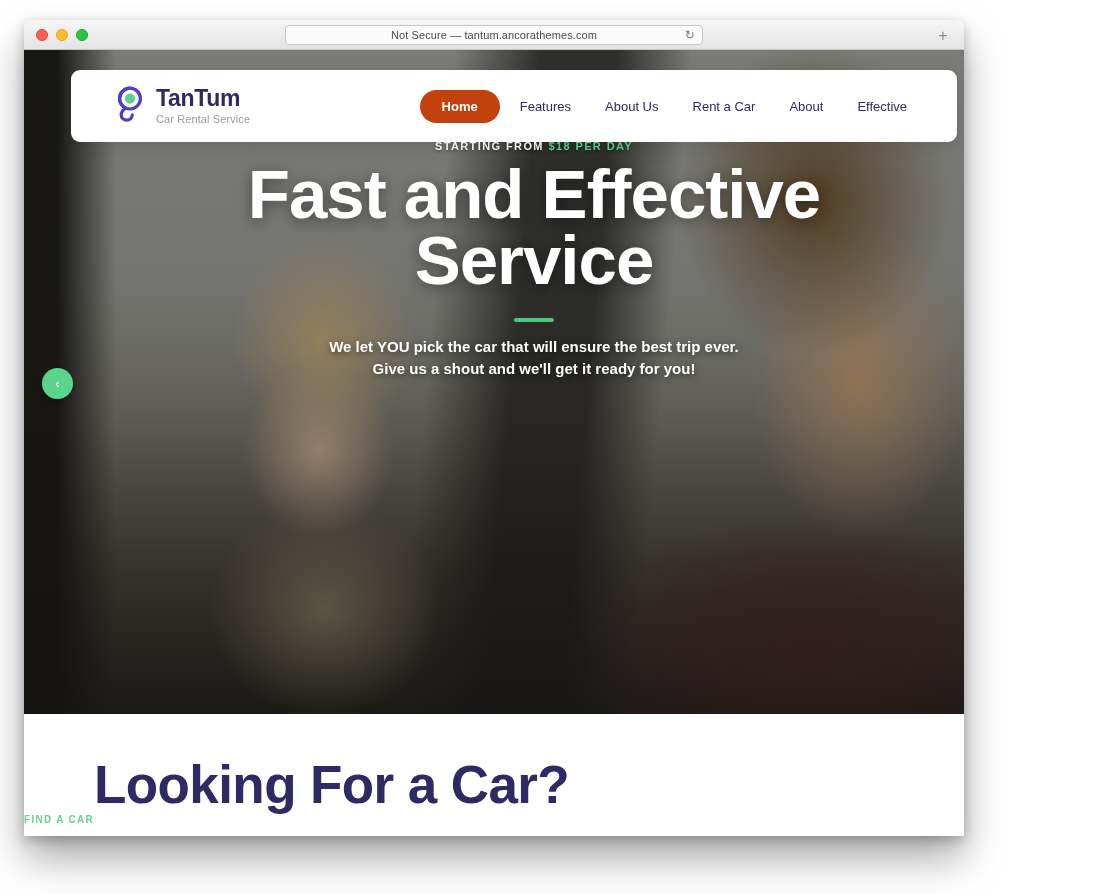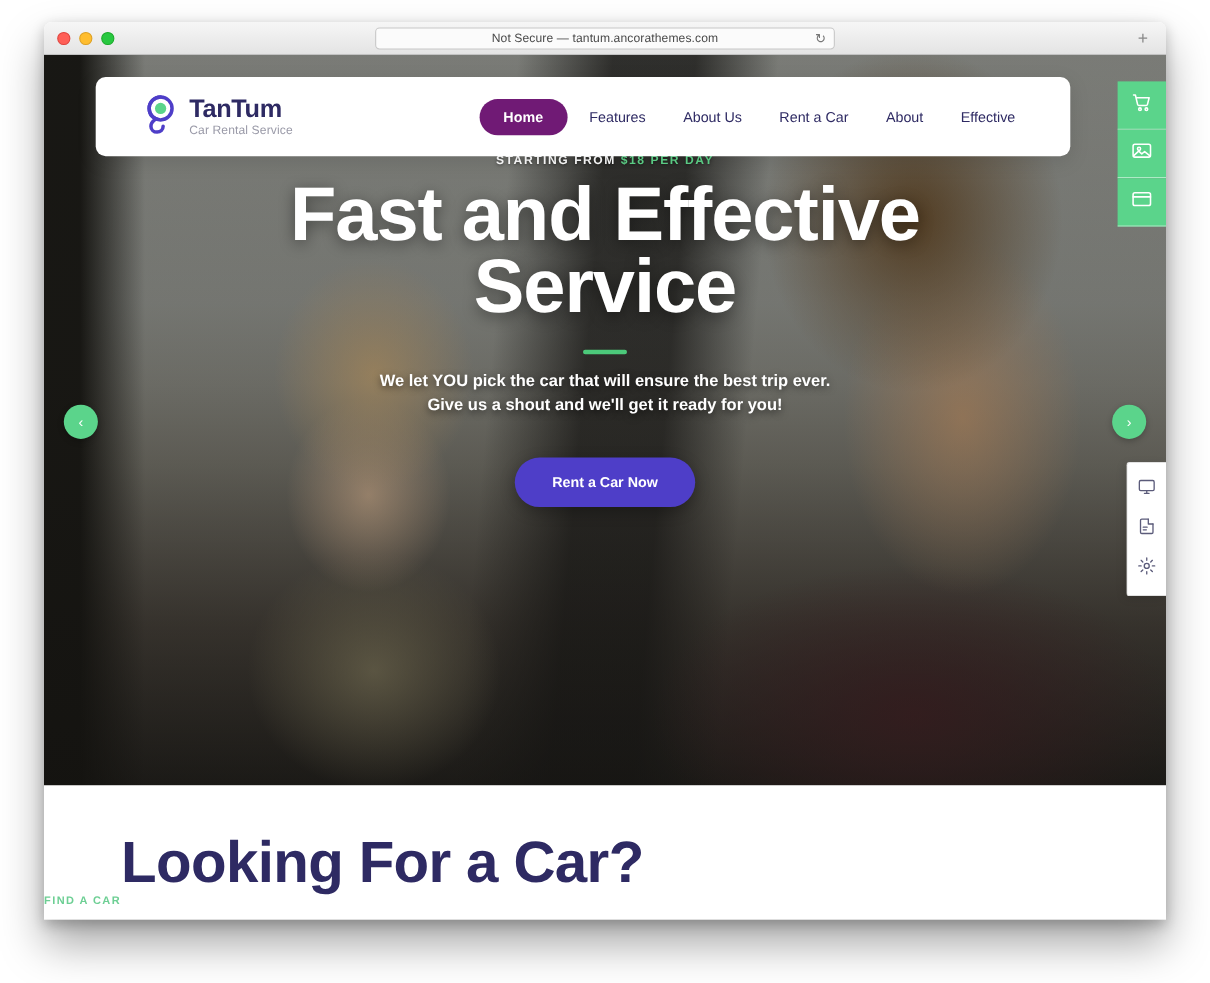--- a/index.html
+++ b/index.html
@@ -7,22 +7,22 @@
   html, body {
     width:1100px; height:894px;
     background:#ffffff;
     font-family:"Liberation Sans", sans-serif;
     overflow:hidden;
   }
 
   
   .browser-window{
     position:absolute;
-    left:40px; top:20px;
-    width:1020px; height:816px;
+    left:24px; top:20px;
+    width:940px; height:816px;
     border-radius:7px 7px 0 0;
     background:#ffffff;
     box-shadow:0 22px 40px rgba(0,0,0,.35), 0 4px 12px rgba(0,0,0,.22);
     overflow:hidden;
   }
 
   .titlebar{
     position:relative;
     height:30px;
     background:linear-gradient(#f6f6f6,#e4e4e4);
@@ -177,21 +177,21 @@
   .nav{
     margin-left:auto;
     display:flex; align-items:center; gap:6px;
   }
   .nav-item{
     font-size:13px; color:#2e2a63;
     padding:9px 14px; border-radius:18px;
     cursor:pointer; white-space:nowrap;
   }
   .nav-item.active{
-    background:#701a75; color:#ffffff; font-weight:bold;
+    background:#c2410c; color:#ffffff; font-weight:bold;
     padding:9px 22px;
   }
 
   
   .green-tabs{
     position:absolute; right:0; top:24px;
     width:44px; z-index:7;
   }
   .green-tab{
     width:44px; height:44px;
@@ -264,21 +264,20 @@
       <div class="hero-content">
         <div class="eyebrow">
           <span>STARTING FROM </span><span class="price">$18 PER DAY</span>
         </div>
         <h1 class="hero-title">Fast and Effective Service</h1>
         <div class="divider"></div>
         <div class="hero-sub">
           <div>We let YOU pick the car that will ensure the best trip ever.</div>
           <div>Give us a shout and we'll get it ready for you!</div>
         </div>
-        <button class="cta">Rent a Car Now</button>
       </div>
 
       <button class="slider-arrow prev">‹</button>
       <button class="slider-arrow next">›</button>
     </div>
 
     <div class="header-card">
       <div class="logo">
         <span>
           <svg width="30" height="36" viewBox="0 0 30 36">

